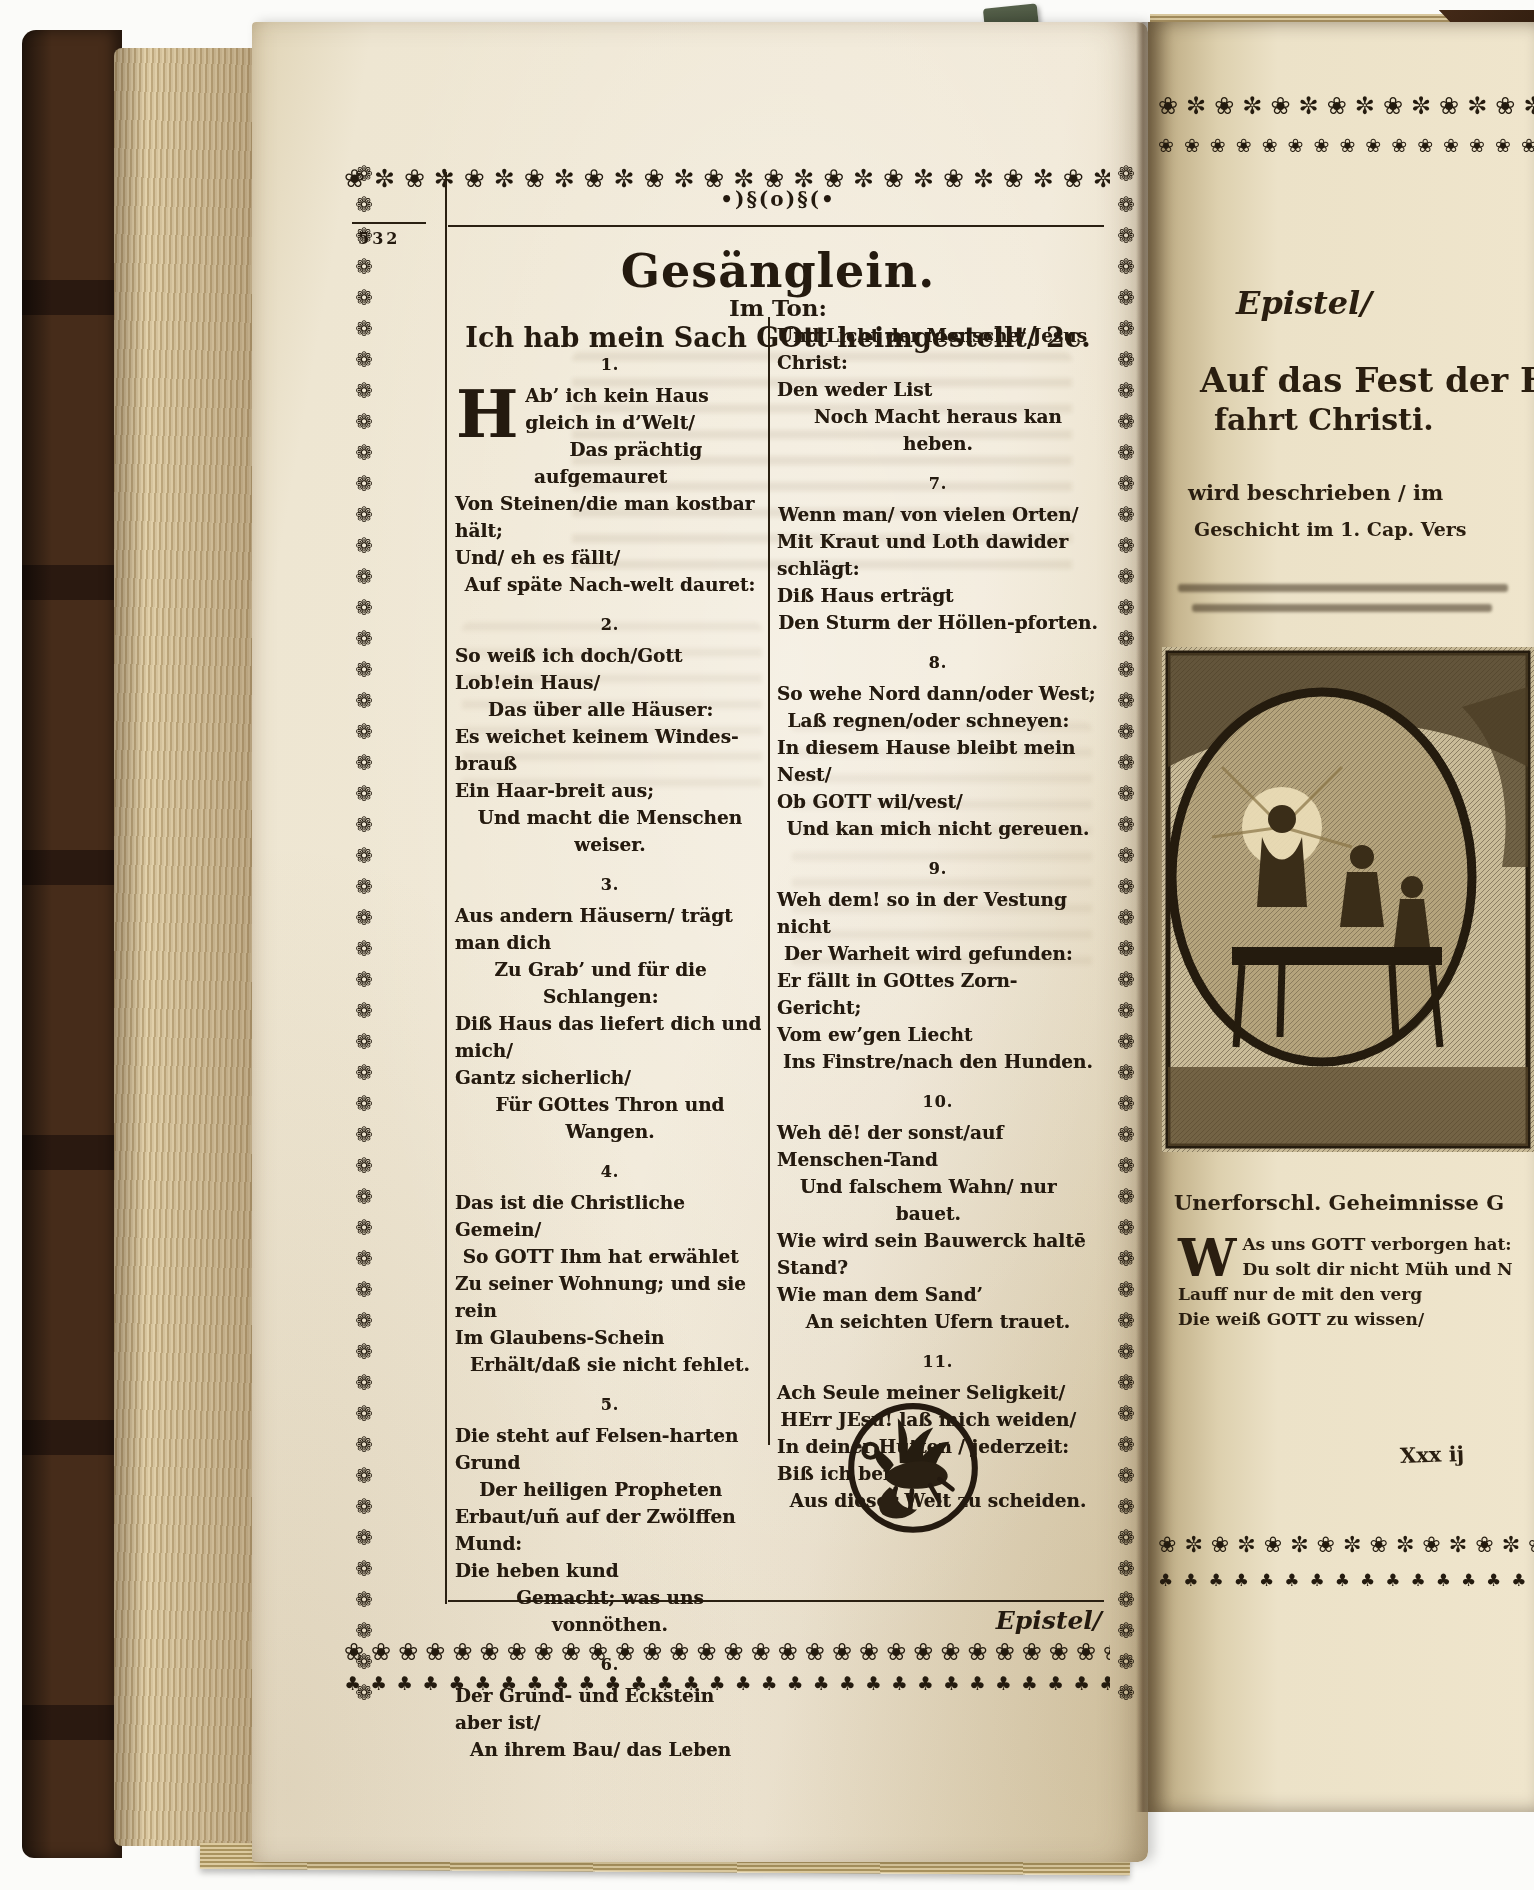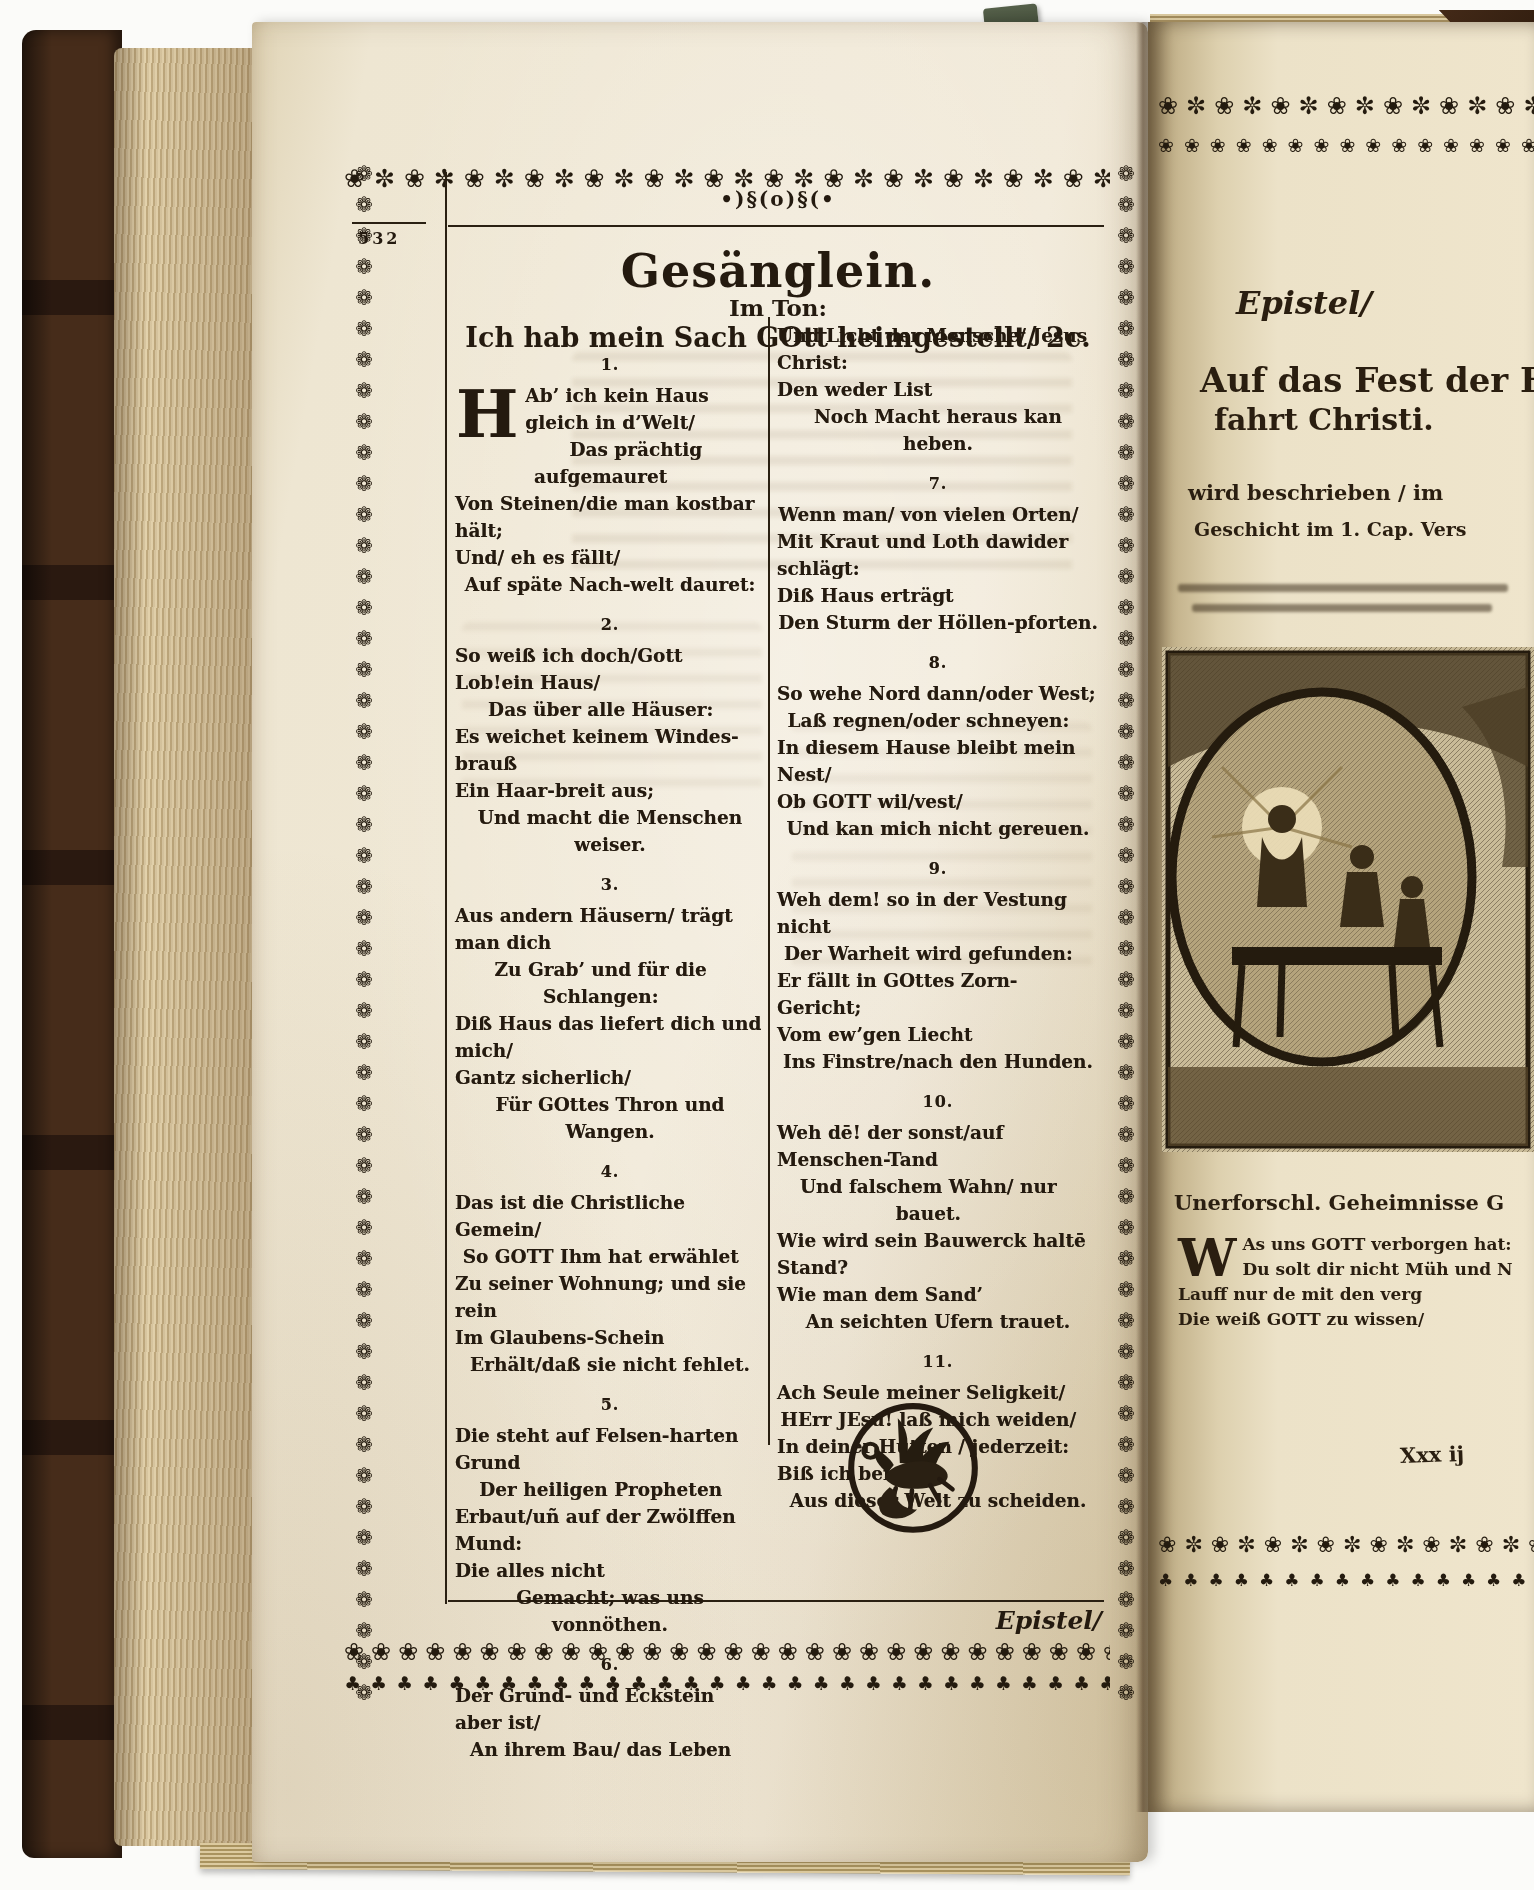--- a/index.html
+++ b/index.html
@@ -164,21 +164,21 @@
           <div class="vline a-cl">So GOTT Ihm hat erwählet</div>
           <div class="vline a-l">Zu seiner Wohnung; und sie rein</div>
           <div class="vline a-r">Im Glaubens-Schein</div>
           <div class="vline a-c">Erhält/daß sie nicht fehlet.</div>
         </div>
         <div class="verse">
           <div class="vnum">5.</div>
           <div class="vline a-l">Die steht auf Felsen-harten Grund</div>
           <div class="vline a-cl">Der heiligen Propheten</div>
           <div class="vline a-l">Erbaut/uñ auf der Zwölffen Mund:</div>
-          <div class="vline a-r">Die alles nicht</div>
+          <div class="vline a-r">Die heben kund</div>
           <div class="vline a-c">Gemacht; was uns vonnöthen.</div>
         </div>
         <div class="verse">
           <div class="vnum">6.</div>
           <div class="vline a-l">Der Grund- und Eckstein aber ist/</div>
           <div class="vline a-cl">An ihrem Bau/ das Leben</div>
         </div>
       </div>
     <div class="abs col col-right" id="col-right">
         <div class="verse">

